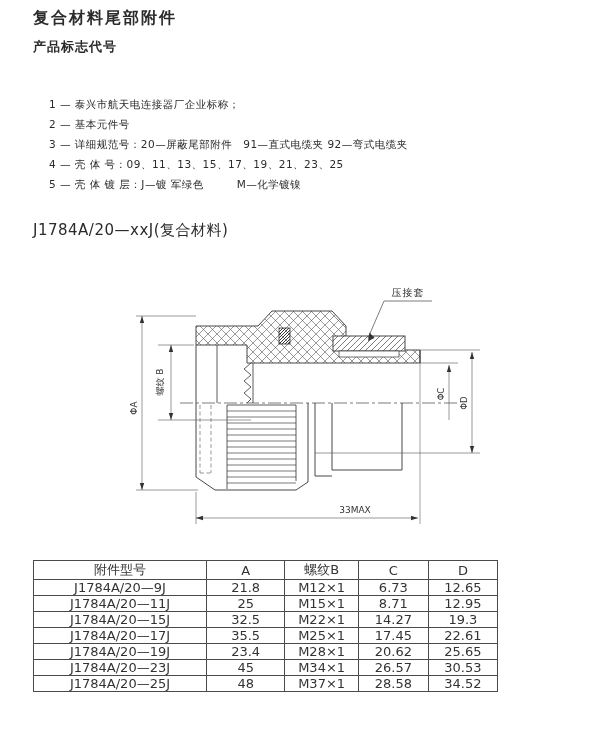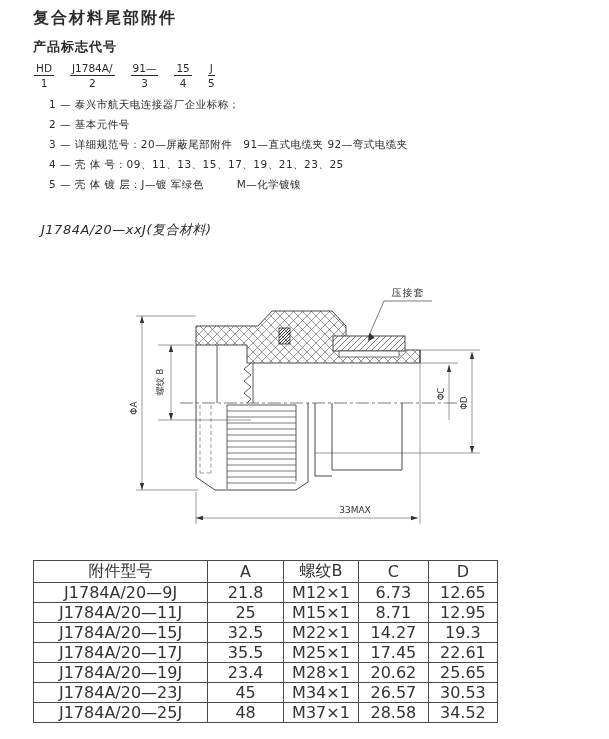--- a/index.html
+++ b/index.html
@@ -10,62 +10,40 @@
   }
   .abs{position:absolute;}
   .title{left:33px;top:8px;font-size:16px;font-weight:bold;letter-spacing:2px;}
   .subtitle{left:33px;top:38px;font-size:13px;font-weight:bold;letter-spacing:1px;}
   .code-row{left:34px;top:62px;display:flex;align-items:flex-start;}
   .code-part{text-align:center;margin-right:16px;font-size:10.5px;line-height:12px;}
   .code-part .top{display:block;border-bottom:1px solid #2b2b2b;padding:0 2px 1px 2px;white-space:nowrap;}
   .code-part .num{display:block;padding-top:1px;}
   .notes{left:33px;top:99px;font-size:10.5px;}
   .note-line{margin:0 0 9px 16px;line-height:11px;white-space:nowrap;letter-spacing:0.5px;}
-  .model-line{left:41px;top:221px;font-size:13px;letter-spacing:0.5px;font-style:italic;}
+  .model-line{left:33px;top:221px;font-size:15px;letter-spacing:0.5px;}
   .drawing{left:118px;top:262px;}
   .spec-table{
     left:33px;top:560px;border-collapse:collapse;table-layout:fixed;
-    font-size:16px;color:#333;border-radius:25px;
+    font-size:13px;color:#333;border-radius:25px;
   }
   .spec-table td,.spec-table th{
     border:1px solid #4a4a4a;text-align:center;vertical-align:middle;
     height:15px;padding:0;font-weight:normal;white-space:nowrap;
   }
   svg text{fill:#333;}
 </style>
 </head>
 <body>
 
 <div class="page">
 
   <div class="abs title">复合材料尾部附件</div>
   <div class="abs subtitle">产品标志代号</div>
 
-  <div class="abs code-row">
-    <div class="code-part">
-      <span class="top">HD</span>
-      <span class="num">1</span>
-    </div>
-    <div class="code-part">
-      <span class="top">J1784A/</span>
-      <span class="num">2</span>
-    </div>
-    <div class="code-part">
-      <span class="top">91—</span>
-      <span class="num">3</span>
-    </div>
-    <div class="code-part">
-      <span class="top">15</span>
-      <span class="num">4</span>
-    </div>
-    <div class="code-part">
-      <span class="top">J</span>
-      <span class="num">5</span>
-    </div>
-  </div>
 
   <div class="abs notes">
     <p class="note-line">1 — 泰兴市航天电连接器厂企业标称；</p>
     <p class="note-line">2 — 基本元件号</p>
     <p class="note-line">3 — 详细规范号：20—屏蔽尾部附件　91—直式电缆夹 92—弯式电缆夹</p>
     <p class="note-line">4 — 壳  体  号：09、11、13、15、17、19、21、23、25</p>
     <p class="note-line">5 — 壳 体 镀 层：J—镀  军绿色　　　M—化学镀镍</p>
   </div>
 
   <div class="abs model-line">J1784A/20—xxJ(复合材料)</div>

